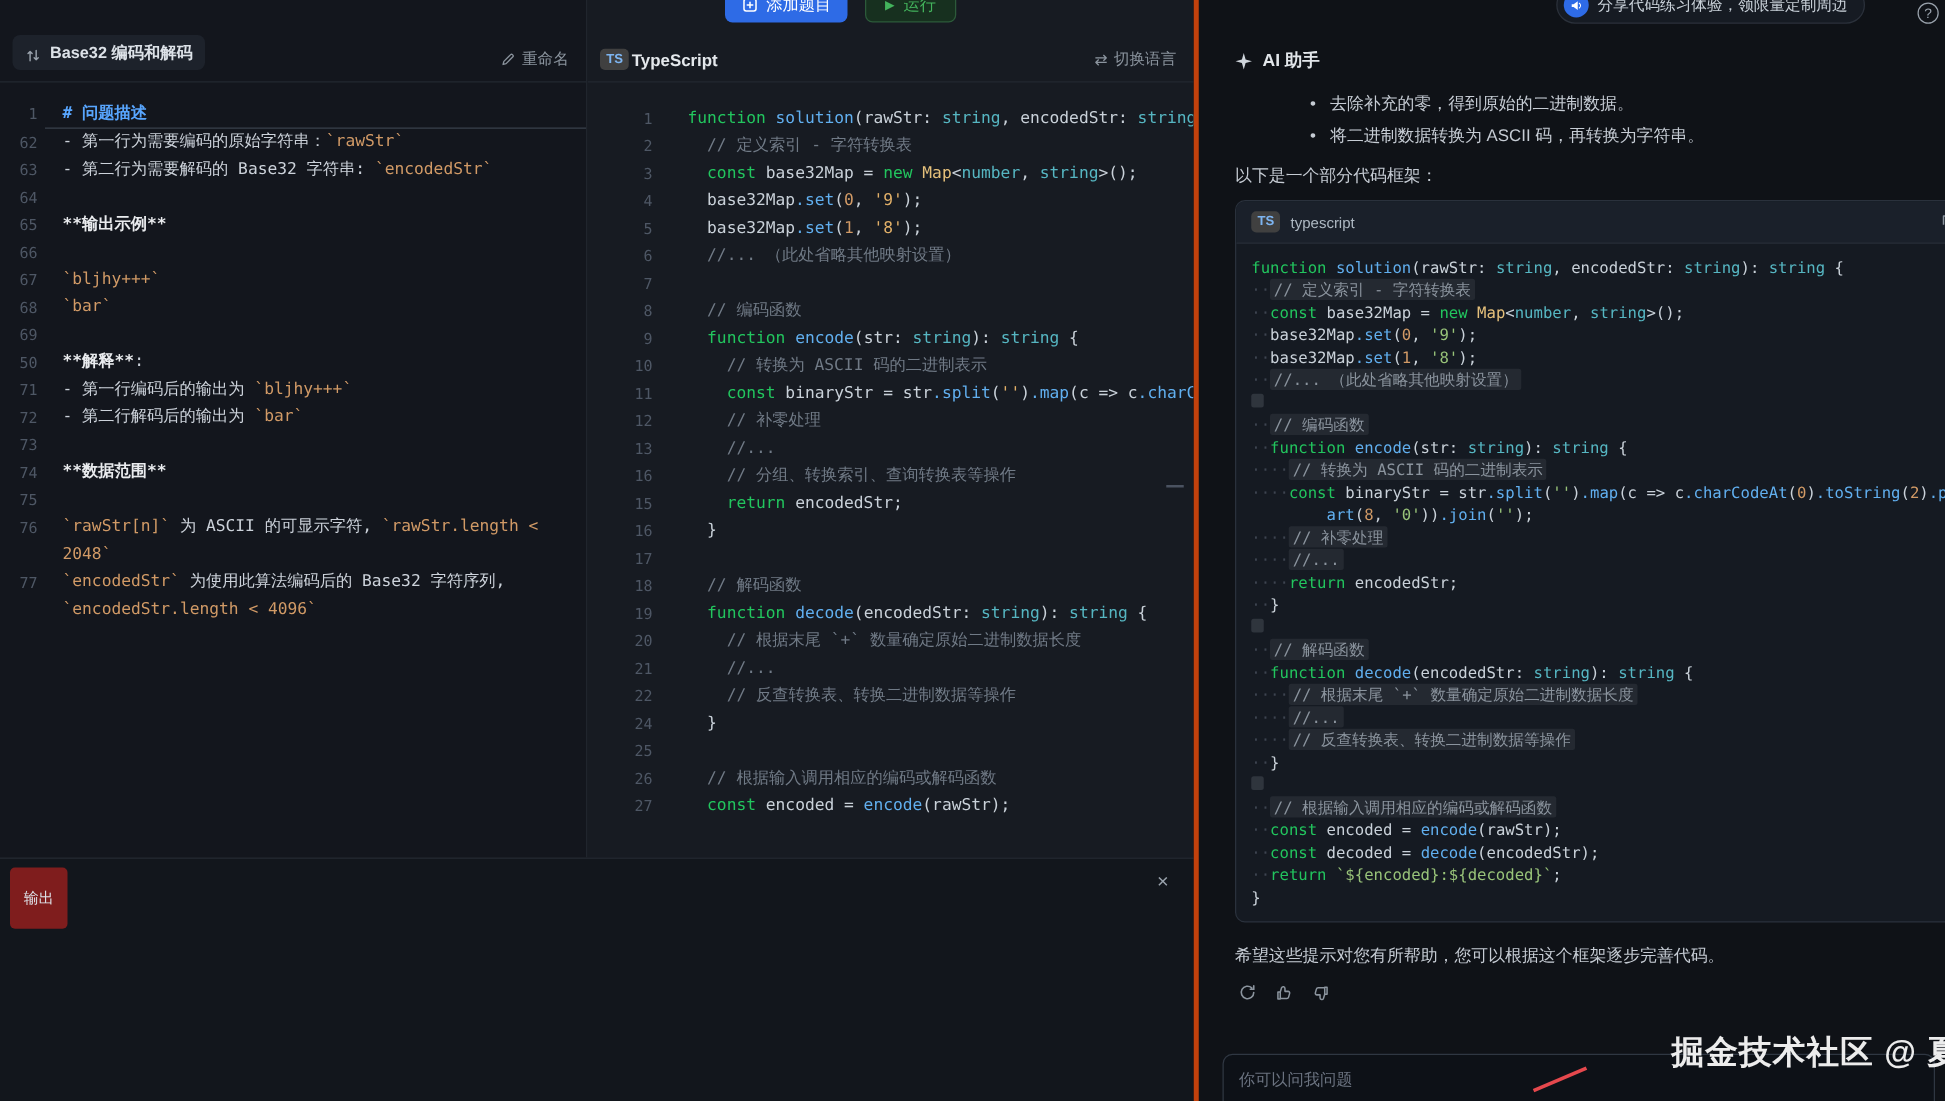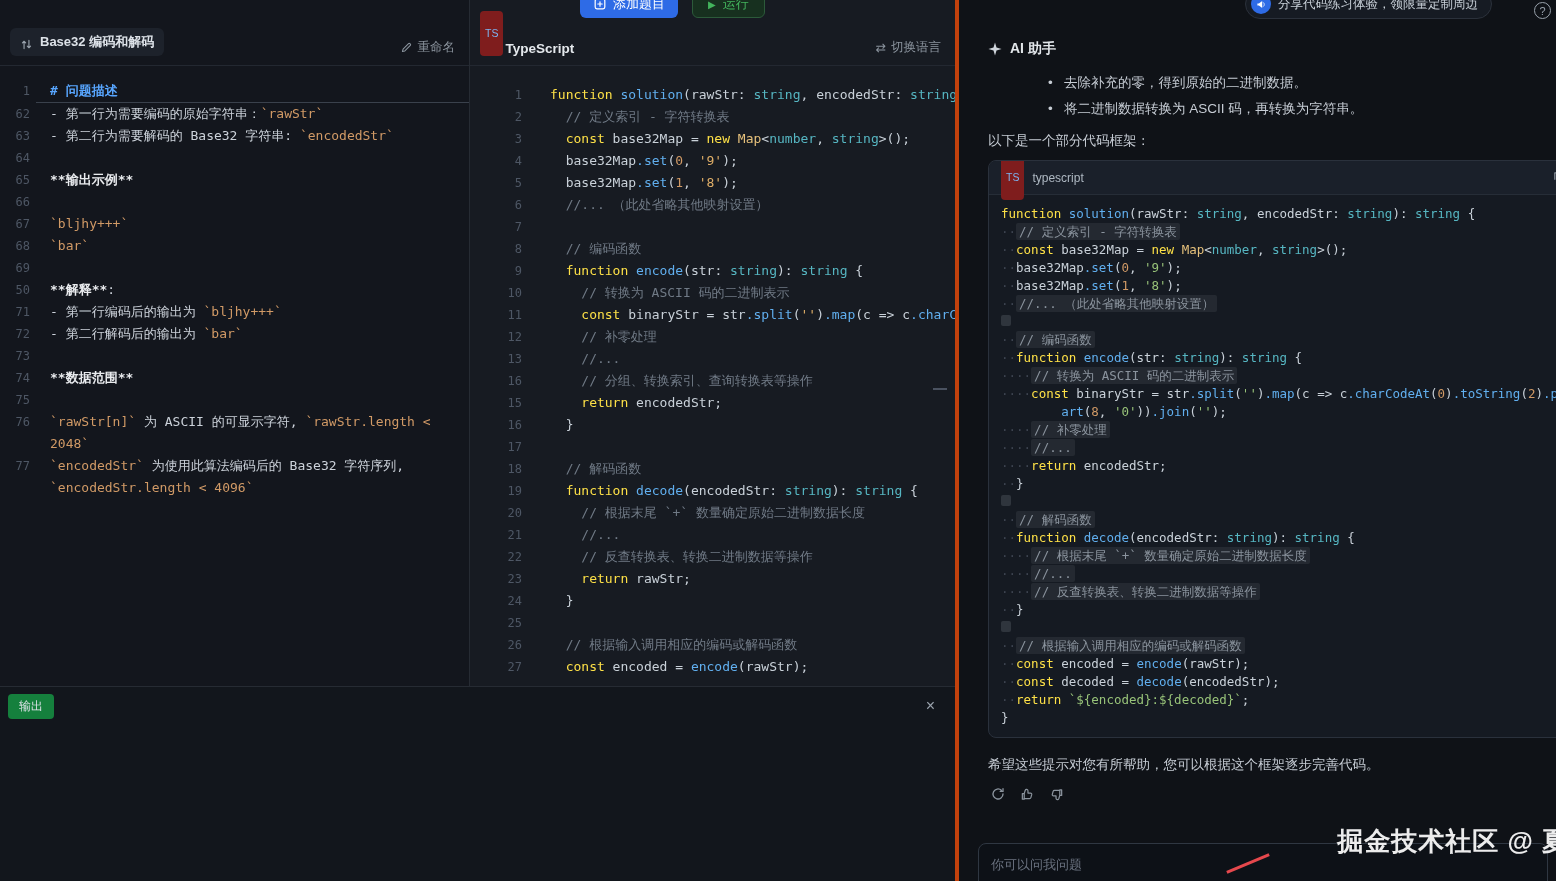--- a/index.html
+++ b/index.html
@@ -5,51 +5,51 @@
 *{margin:0;padding:0;box-sizing:border-box}
 html,body{width:1556px;height:881px;overflow:hidden;background:#0d1016;font-family:"Liberation Sans",sans-serif;color:#c9d1d9}
 .app{position:relative;width:1556px;height:881px;display:flex}
 .left-stack{width:955px;height:881px;display:flex;flex-direction:column;flex:none}
 .panels-row{height:686px;display:flex;flex:none}
 .problem-panel{width:470px;flex:none;background:#13161d;display:flex;flex-direction:column;border-right:1px solid #262b33}
 .code-panel{flex:1;background:#171b22;display:flex;flex-direction:column;position:relative;overflow:hidden}
 .panel-header{height:66px;flex:none;display:flex;align-items:flex-end;padding:0 14px 9px 10px;border-bottom:1px solid #232831}
 .title-chip{display:flex;align-items:flex-end;gap:7px;background:#1d222b;border-radius:6px;padding:5px 10px;font-size:13px;font-weight:600;color:#dde2e8}
 .ghost-btn{margin-left:auto;display:flex;align-items:center;gap:5px;color:#8b949e;font-size:12.5px;background:none;border:none;cursor:pointer;font-family:inherit}
-.ts-badge{background:#7f1d1d;color:#7db4f0;font-weight:400;font-size:10.5px;padding:16px 5px;border-radius:4px;line-height:1.2}
+.ts-badge{background:#404040;color:#7db4f0;font-weight:700;font-size:10.5px;padding:2px 5px;border-radius:4px;line-height:1.2}
 .lang-title{font-size:13.5px;font-weight:700;color:#e4e8ec;margin-left:2px}
 
 .md-editor{flex:1;padding-top:14px;font-family:"DejaVu Sans Mono",monospace;font-size:13px;line-height:22px;overflow:hidden}
 .md-line{display:flex}
 .gutter{flex:none;width:36px;text-align:right;padding-right:6px;color:#4e5765;font-size:12px;user-select:none}
 .md-content{flex:1;padding-left:14px;padding-right:14px;white-space:pre-wrap;word-break:break-word;color:#ccd2da}
 .md-line.heading .md-content{border-bottom:1px solid #3a414c}
 .md-heading{color:#58a6ff;font-weight:600}
 .md-code{color:#d19a66}
 .md-bold{color:#e9ebee;font-weight:700}
 
 .code-editor{flex:1;padding-top:18px;font-family:"DejaVu Sans Mono",monospace;font-size:13px;line-height:22px;overflow:hidden}
 .ed-line{display:flex}
 .code-editor .gutter{width:52px;padding-right:0}
 .ed-text{flex:1;padding-left:28px;white-space:pre;overflow:hidden}
 .fold-dash{position:absolute;right:8px;top:388px;width:14px;height:2px;background:#4a5260}
 
 .tk-comment{color:#707a86}
 .tk-str{color:#98c379}
 .code-editor .tk-str{color:#e0af68}
-.tk-kw{color:#fde047}
+.tk-kw{color:#22c55e}
 .tk-type{color:#56b6c2}
 .tk-class{color:#e5c07b}
 .tk-fn{color:#61afef}
 .tk-method{color:#61afef}
 .tk-num{color:#d19a66}
 
 .output-panel{flex:1;background:#12161c;border-top:1px solid #262b33;position:relative}
 .output-header{display:flex;align-items:flex-start;justify-content:space-between;padding:7px 20px 0 8px}
-.output-chip{background:#15803d;border-radius:4px;padding:4px 11px;font-size:12px;color:#dde2e8}
+.output-chip{background:#7f1d1d;border-radius:4px;padding:16px 11px;font-size:12px;color:#dde2e8}
 .close-btn{color:#9aa3ad;font-size:16px;background:none;border:none;cursor:pointer;line-height:1;margin-top:4px}
 
 .ai-panel{width:663px;flex:none;height:881px;background:#0f1217;position:relative;padding-top:38px;border-left:4px solid #c2410c;overflow:hidden}
 .ai-header{display:flex;align-items:center;gap:8px;margin:0 16px 0 29px;height:22px}
 .ai-title{font-size:14px;font-weight:700;color:#e2e6ea}
 .hdr-icons{margin-left:auto;display:flex;gap:14px}
 .icon-btn{background:none;border:none;color:#8b949e;cursor:pointer;display:flex;align-items:center;padding:0}
 .ai-content{padding:8px 11px 0 29px;font-size:13.5px;color:#c6ccd4}
 ul.ai-bullets{list-style:none;margin:2px 0 0 60px}
 ul.ai-bullets li{position:relative;padding-left:16px;line-height:26px}
@@ -271,24 +271,20 @@
               <span class="gutter">20</span>
               <span class="ed-text">    <span class="tk-comment">// 根据末尾 `+` 数量确定原始二进制数据长度</span></span>
             </div>
             <div class="ed-line">
               <span class="gutter">21</span>
               <span class="ed-text">    <span class="tk-comment">//...</span></span>
             </div>
             <div class="ed-line">
               <span class="gutter">22</span>
               <span class="ed-text">    <span class="tk-comment">// 反查转换表、转换二进制数据等操作</span></span>
-            </div>
-            <div class="ed-line">
-              <span class="gutter">23</span>
-              <span class="ed-text">    <span class="tk-kw">return</span> rawStr;</span>
             </div>
             <div class="ed-line">
               <span class="gutter">24</span>
               <span class="ed-text">  }</span>
             </div>
             <div class="ed-line">
               <span class="gutter">25</span>
               <span class="ed-text"></span>
             </div>
             <div class="ed-line">

